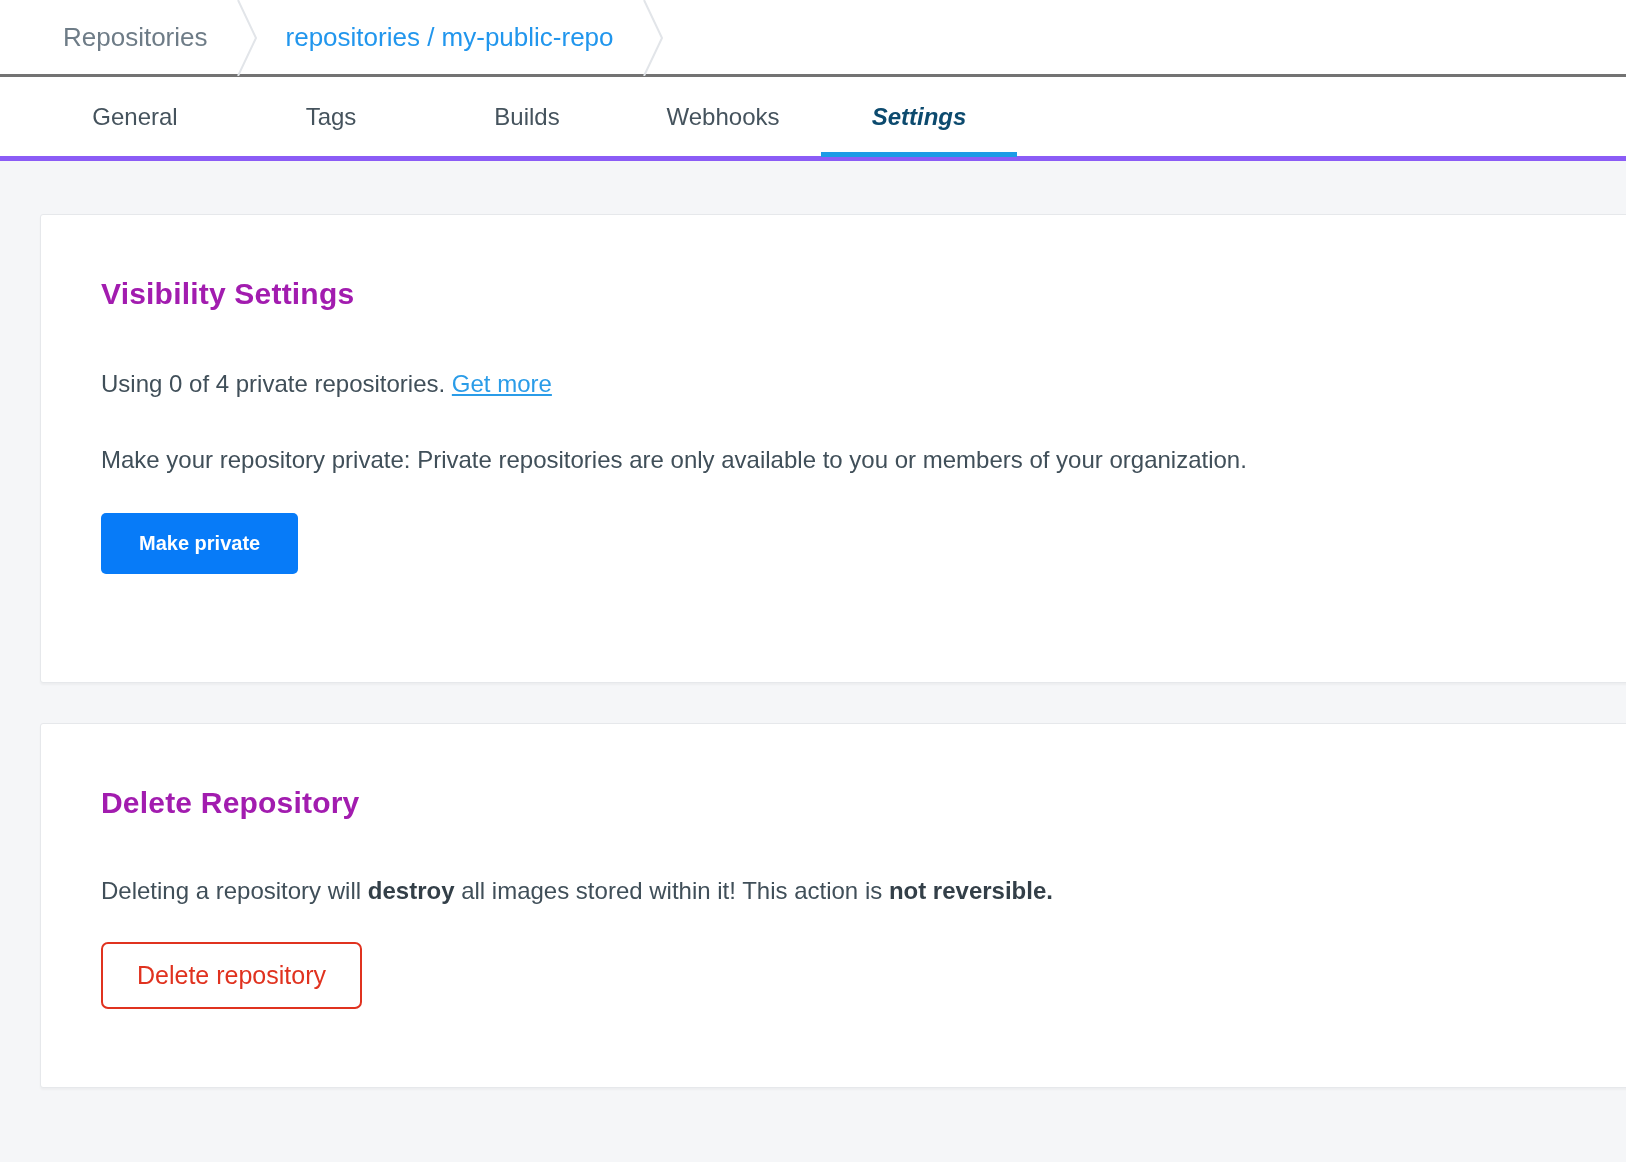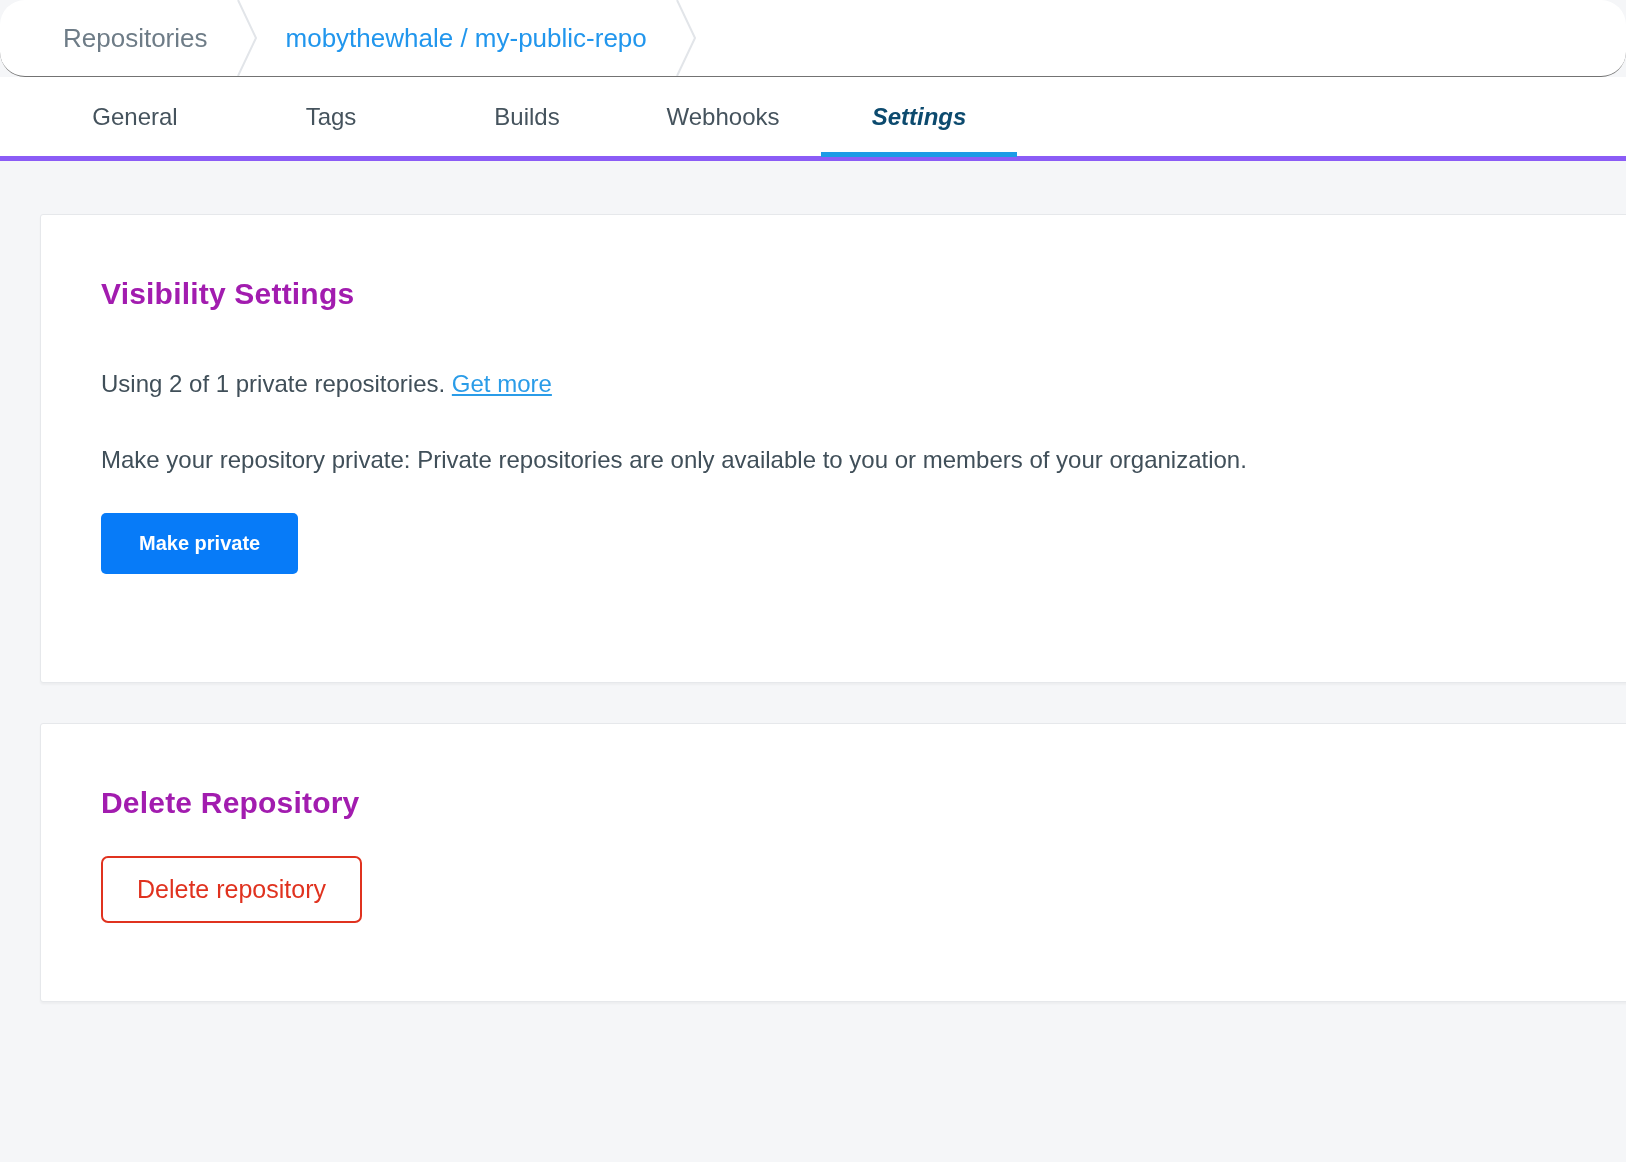--- a/index.html
+++ b/index.html
@@ -7,25 +7,24 @@
   body {
     font-family: "Liberation Sans", sans-serif;
     background: #f5f6f8;
     color: #3f4e58;
   }
 
   
   .topbar {
     height: 77px;
     background: #ffffff;
-    border-bottom: 1px solid #737373;
+    border-bottom: 3px solid #737373;
     display: flex;
     align-items: stretch;
     padding-left: 63px;
-    border-radius: 25px;
   }
   .crumb {
     display: flex;
     align-items: center;
     font-size: 26px;
   }
   .crumb-root { color: #6e7c87; }
   .crumb-current { color: #2196ed; cursor: pointer; }
   .crumb-sep {
     display: flex;
@@ -139,21 +138,21 @@
 
 <header class="topbar">
   <span class="crumb crumb-root">Repositories</span>
 
   <span class="crumb-sep">
     <svg width="22" height="76" viewBox="0 0 22 76">
       <polyline points="2,0 20,38 2,76" fill="none" stroke="#e2e5e9" stroke-width="2"></polyline>
     </svg>
   </span>
 
-  <span class="crumb crumb-current">mobythewhale / my-public-repo</span>
+  <span class="crumb crumb-current">repositories / my-public-repo</span>
 
   <span class="crumb-sep">
     <svg width="22" height="76" viewBox="0 0 22 76">
       <polyline points="2,0 20,38 2,76" fill="none" stroke="#e2e5e9" stroke-width="2"></polyline>
     </svg>
   </span>
 </header>
 
 <nav class="tabbar">
   <div class="tab">
@@ -172,28 +171,31 @@
     <span>Settings</span>
   </div>
 </nav>
 
 <main class="content">
 
   <section class="card visibility-card">
     <h2>Visibility Settings</h2>
 
     <p class="usage-line">
-      <span>Using 2 of 1 private repositories. </span><a class="link">Get more</a>
+      <span>Using 0 of 4 private repositories. </span><a class="link">Get more</a>
     </p>
 
     <p class="desc-line">Make your repository private: Private repositories are only available to you or members of your organization.</p>
 
     <button class="btn-primary">Make private</button>
   </section>
 
   <section class="card delete-card">
     <h2>Delete Repository</h2>
 
+    <p class="warn-line">
+      <span>Deleting a repository will </span><b>destroy</b><span> all images stored within it! This action is </span><b>not reversible.</b>
+    </p>
 
     <button class="btn-danger">Delete repository</button>
   </section>
 
 </main>
 
 </body></html>

